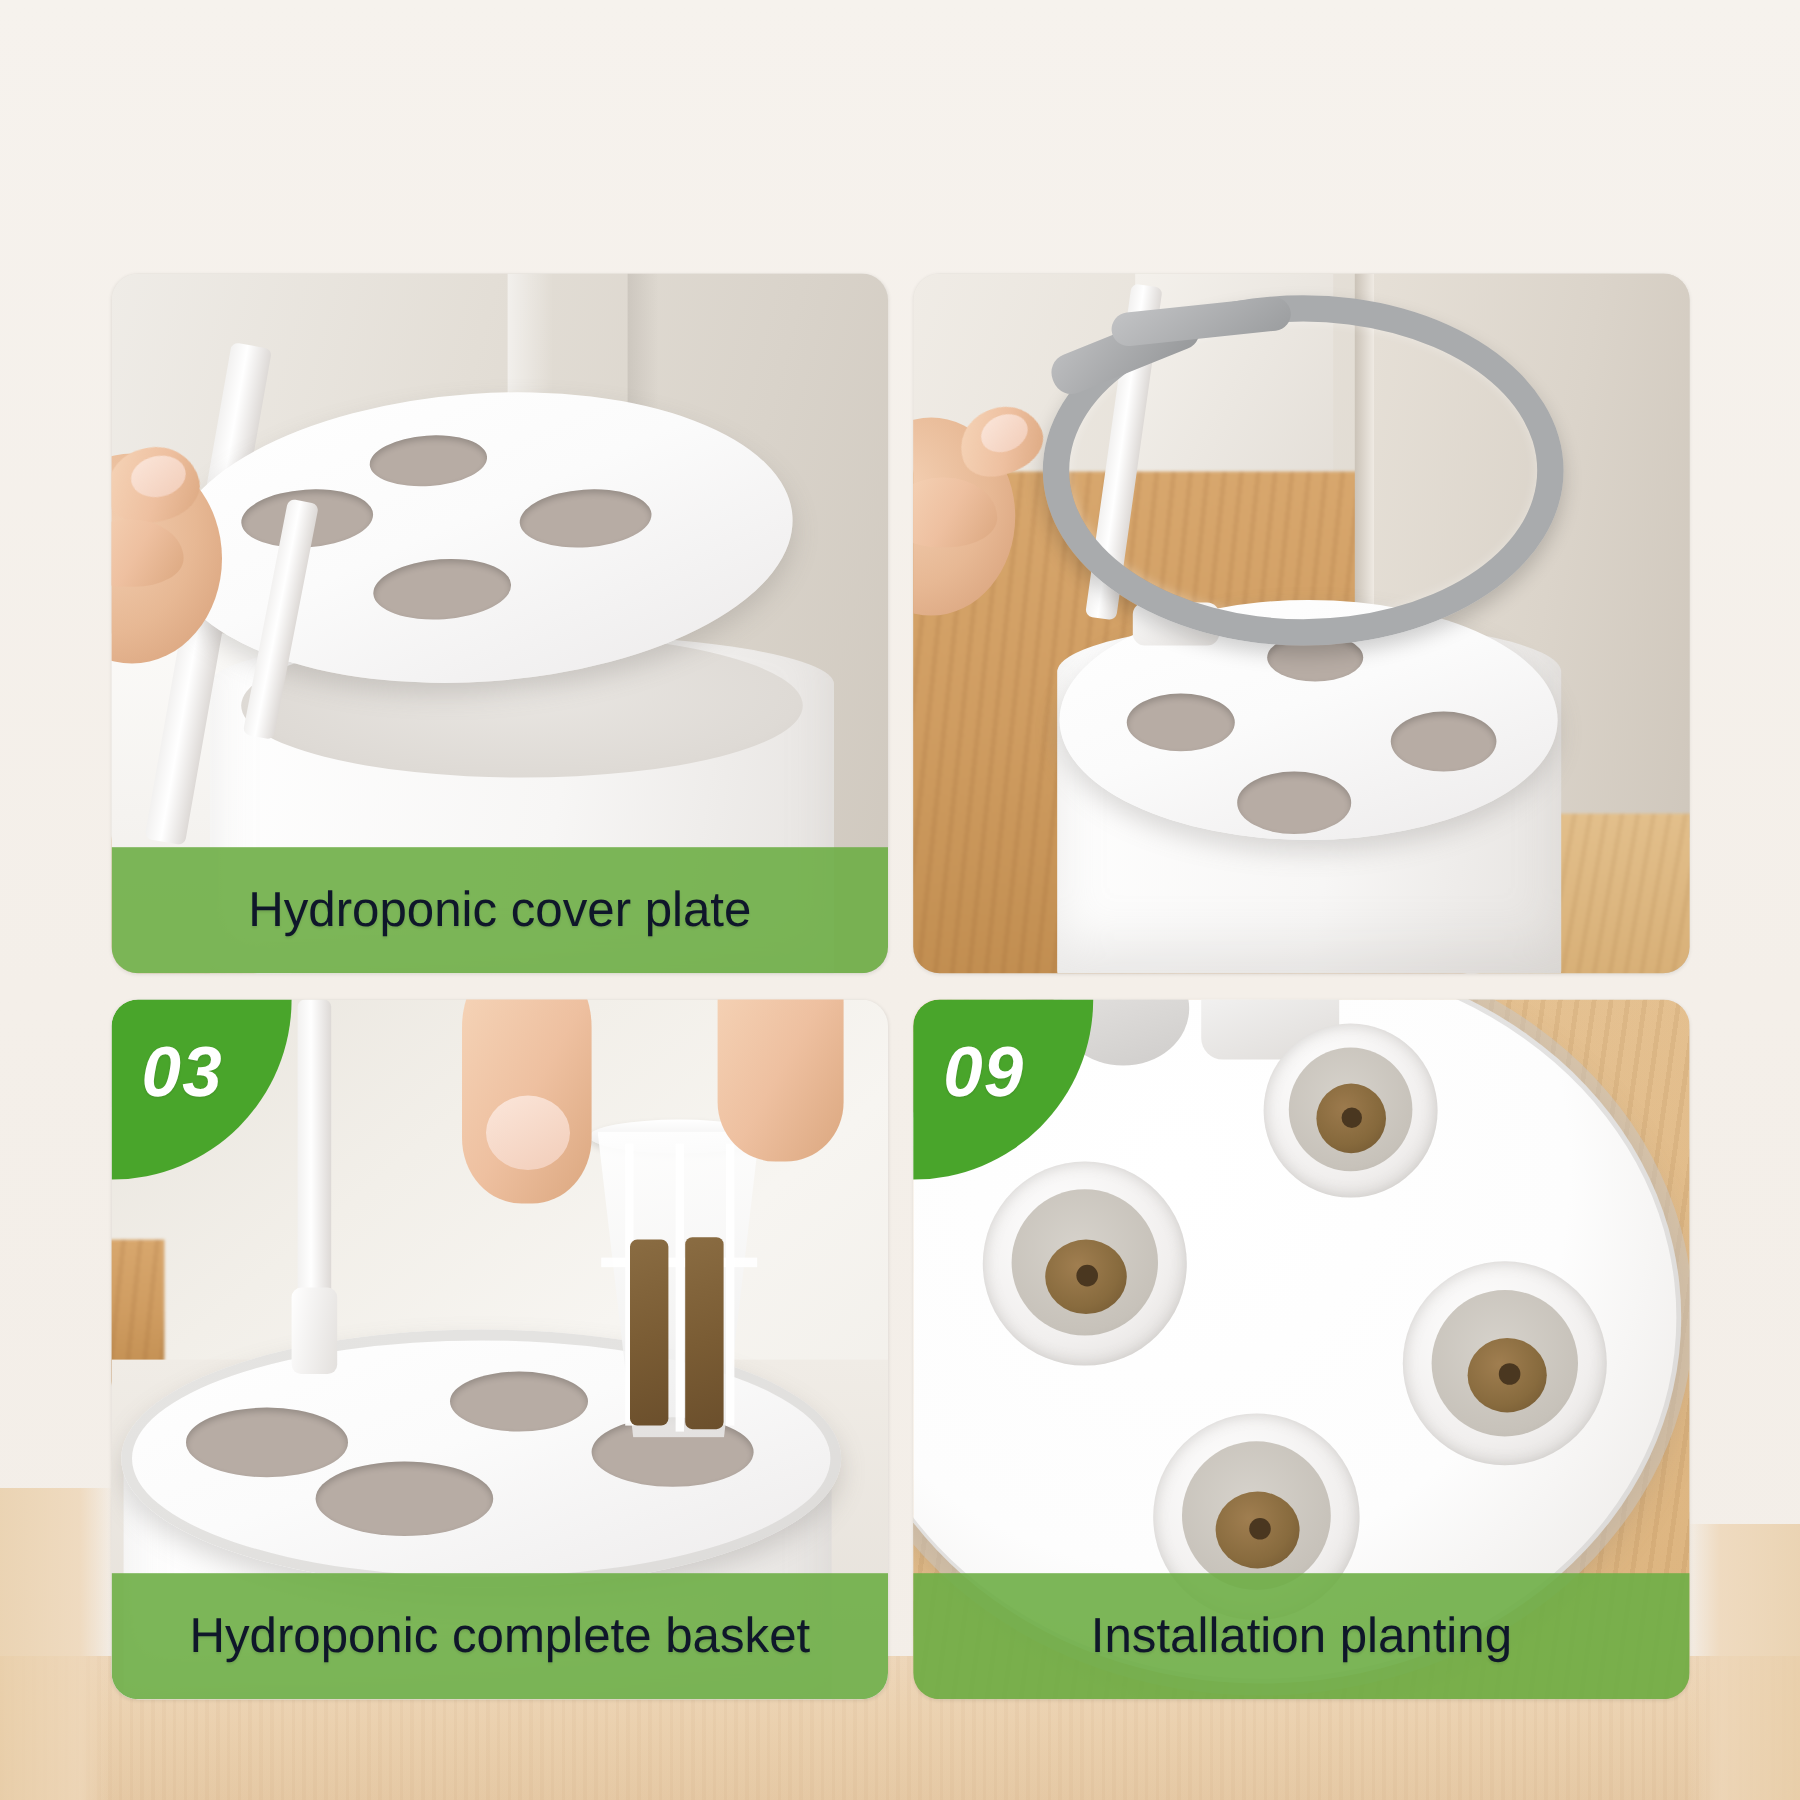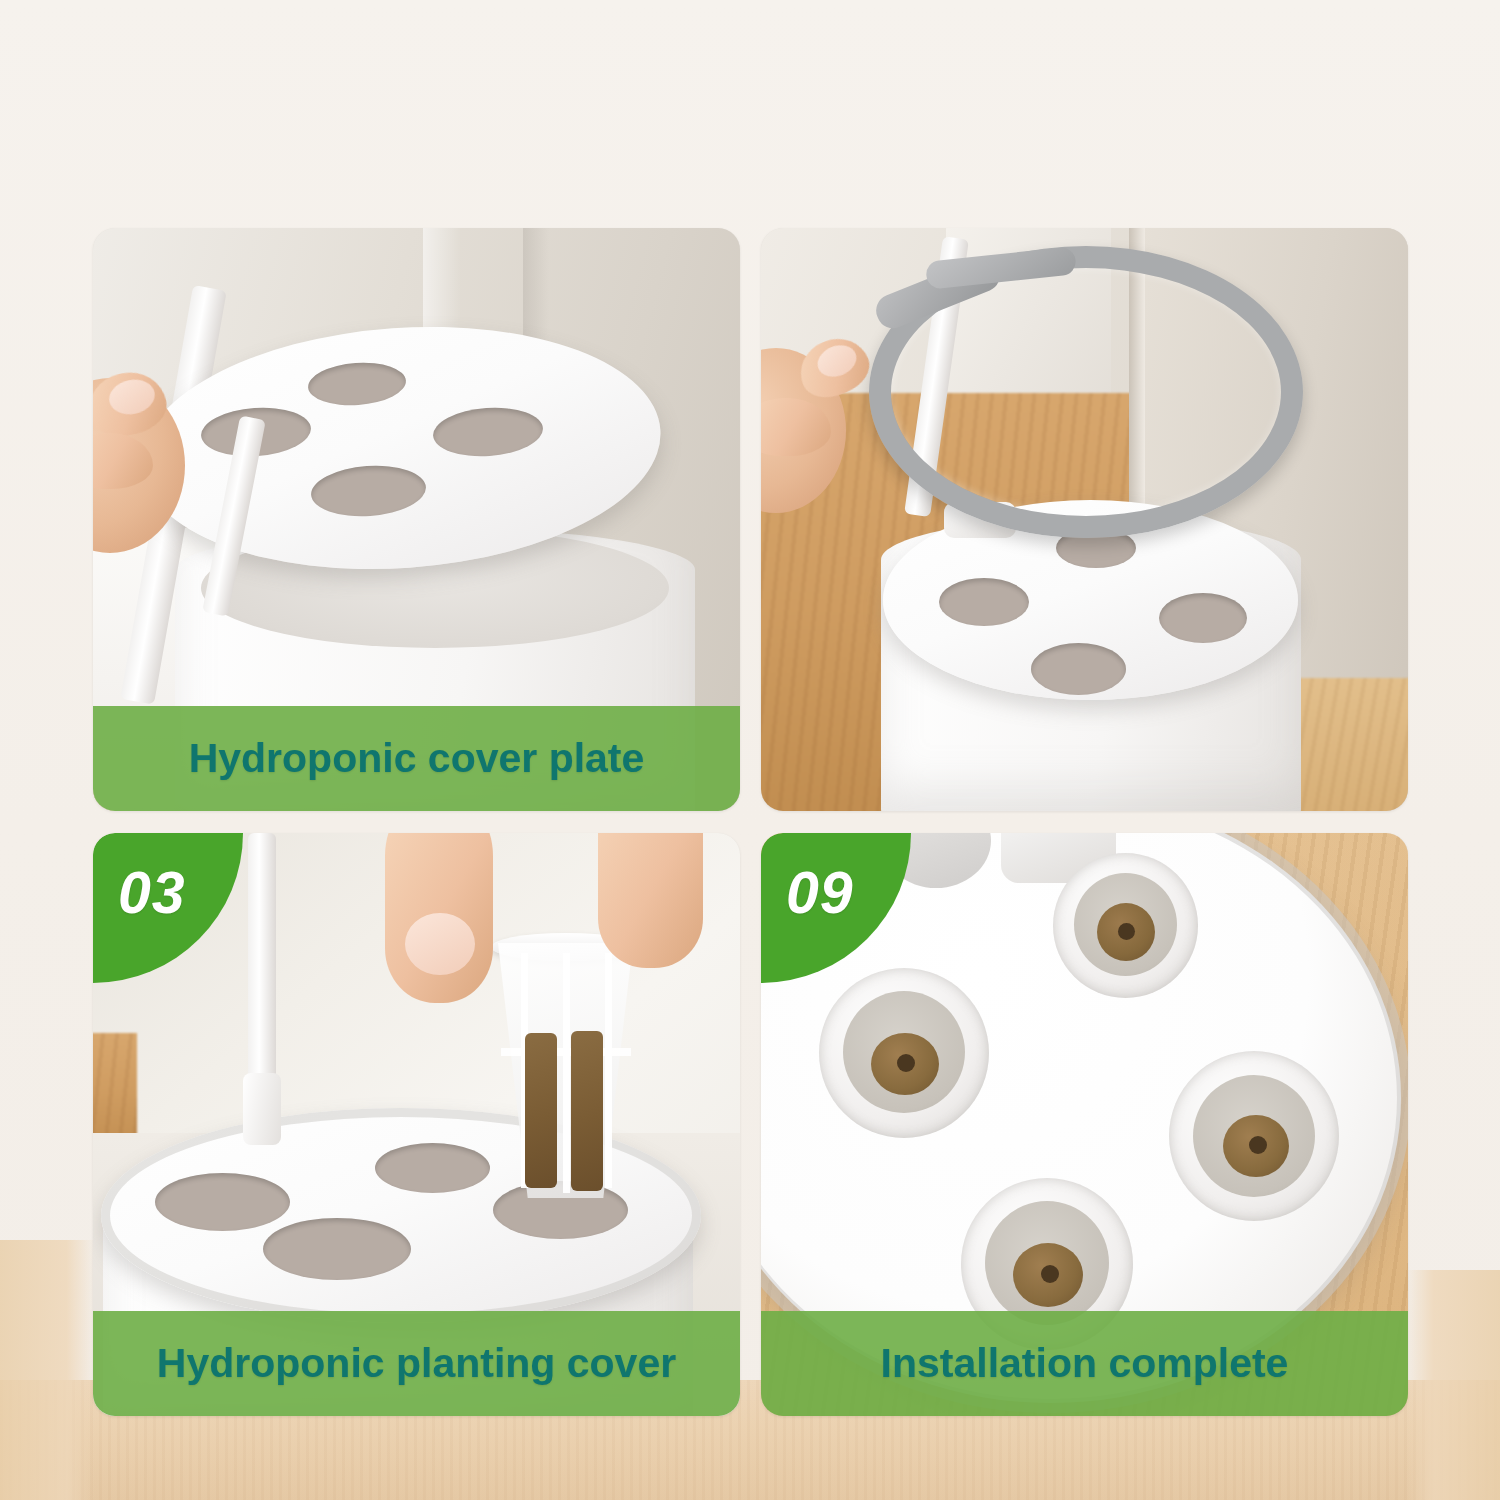--- a/index.html
+++ b/index.html
@@ -215,24 +215,24 @@
     right: 0;
     bottom: 0;
     height: 105px;
     background: rgba(110,174,70,0.90);
     display: flex;
     align-items: center;
     justify-content: center;
     z-index: 5;
   }
   .caption-text {
-    color: #0f766e;
+    color: #0f172a;
     font-size: 41px;
     line-height: 1.1;
-    font-weight: bold;
+    font-weight: normal;
     white-space: nowrap;
     text-shadow: 0 1px 2px rgba(0,0,0,0.10);
   }
 </style>
 </head>
 <body>
 
 <div class="wrap">
 
   <div class="page-bg">
@@ -351,21 +351,21 @@
 
         <div class="finger" style="left:292px;top:-40px;width:108px;height:210px;border-radius:46% 46% 46% 46% / 30% 30% 26% 26%;"></div>
         <div class="nail" style="left:312px;top:80px;width:70px;height:62px;"></div>
         <div class="finger" style="left:505px;top:-55px;width:105px;height:190px;border-radius:46% 46% 46% 46% / 30% 30% 26% 26%;"></div>
       </div>
 
       <div class="badge">
         <span class="badge-num">03</span>
       </div>
       <div class="caption">
-        <span class="caption-text">Hydroponic planting cover</span>
+        <span class="caption-text">Hydroponic complete basket</span>
       </div>
     </div>
 
     <div class="card">
       <div class="photo">
 
         <div style="position:absolute;inset:0;background:repeating-linear-gradient(98deg,rgba(165,120,68,0.14) 0px,rgba(165,120,68,0.14) 4px,rgba(220,180,132,0.05) 4px,rgba(220,180,132,0.05) 14px),linear-gradient(160deg,#e8c698,#dcb37d);"></div>
 
         <div style="position:absolute;left:-60px;top:-40px;width:700px;height:610px;border-radius:50%;background:radial-gradient(ellipse at 40% 30%, #ffffff 0%, #fdfdfd 55%, #f0eeec 80%, #e4e1de 100%);box-shadow:0 12px 30px rgba(110,100,90,0.25);"></div>
         <div style="position:absolute;left:-72px;top:-50px;width:722px;height:630px;border-radius:50%;border:14px solid #c9c7c5;box-sizing:border-box;opacity:.5;"></div>
@@ -391,18 +391,18 @@
         <div style="position:absolute;left:200px;top:345px;width:172px;height:172px;border-radius:50%;background:radial-gradient(circle at 40% 35%, #ffffff 0%,#f1efee 60%,#dddad7 100%);box-shadow:inset 0 0 12px rgba(120,115,110,.3);"></div>
         <div style="position:absolute;left:224px;top:368px;width:124px;height:124px;border-radius:50%;background:radial-gradient(circle at 45% 40%, #d6d2cb 0%, #c7c2ba 70%, #b6b1a8 100%);"></div>
         <div class="plug" style="left:252px;top:410px;width:70px;height:64px;border-radius:50%;background:radial-gradient(circle at 40% 35%,#a07e50 0%,#886b3e 60%,#6f5530 100%);"></div>
         <div style="position:absolute;left:280px;top:432px;width:18px;height:18px;border-radius:50%;background:#4a3720;"></div>
       </div>
 
       <div class="badge">
         <span class="badge-num">09</span>
       </div>
       <div class="caption">
-        <span class="caption-text">Installation complete</span>
+        <span class="caption-text">Installation planting</span>
       </div>
     </div>
 
   </div>
 </div>
 
 </body></html>

